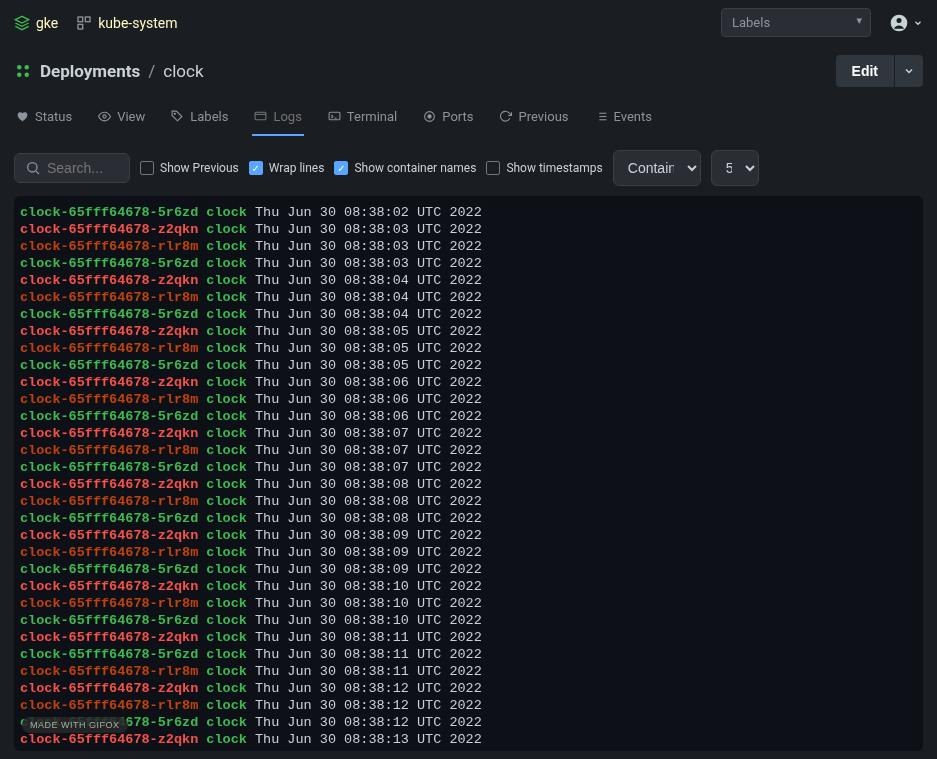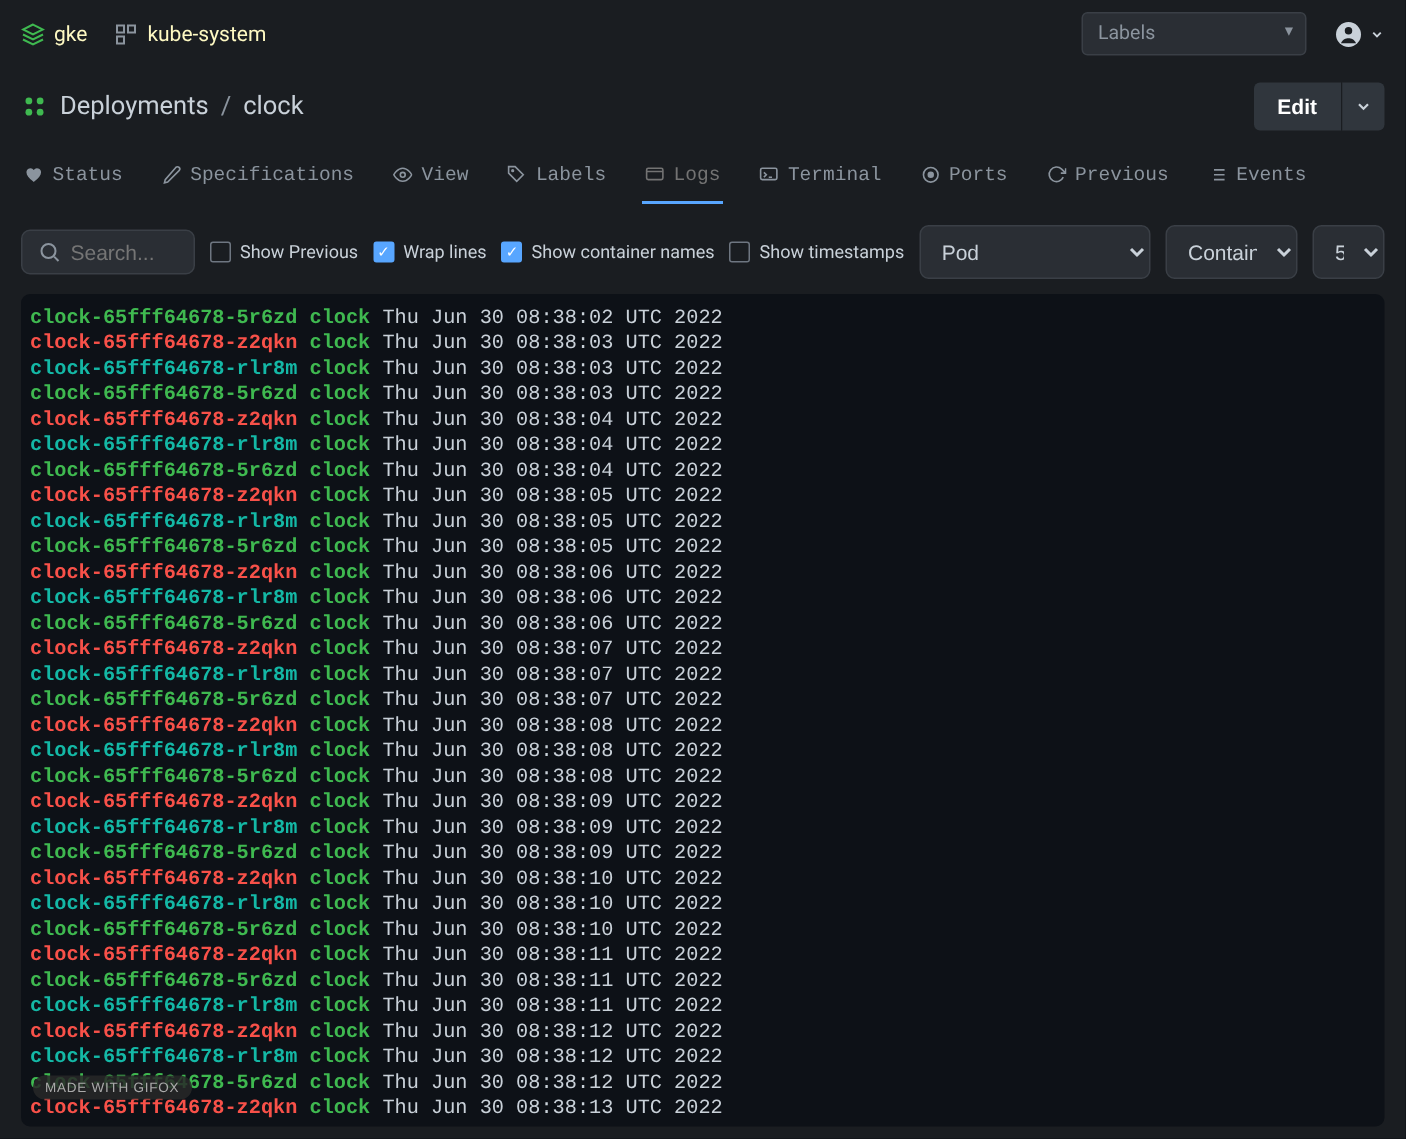--- a/index.html
+++ b/index.html
@@ -54,21 +54,21 @@
     align-items: center;
     padding: 10px 14px 14px 14px;
   }
   .breadcrumb {
     display: flex;
     align-items: center;
     gap: 8px;
     font-size: 17px;
   }
   .breadcrumb .sep { color: #8b949e; }
-  .breadcrumb .link { color: #c9d1d9; }
+  .breadcrumb .link { color: #c9d1d9; font-weight: bold; }
   .breadcrumb .current { color: #c9d1d9; }
   .edit-group {
     display: flex;
     margin-left: 13px;
   }
   .edit-btn {
     background: #30363d;
     color: #fff;
     border: none;
     padding: 8px 16px;
@@ -94,21 +94,20 @@
   }
   .tab {
     display: flex;
     align-items: center;
     gap: 6px;
     padding: 8px 2px 10px 2px;
     color: #8b949e;
     font-size: 13px;
     border-bottom: 2px solid transparent;
     cursor: pointer;
-    font-family: Liberation Mono, monospace;
   }
   .tab.active {
     color: #737373;
     border-bottom-color: #58a6ff;
   }
   .controls {
     display: flex;
     align-items: center;
     gap: 10px;
     padding: 14px 14px 10px 14px;
@@ -175,21 +174,21 @@
     font-size: 13.5px;
     line-height: 17px;
     height: 555px;
     overflow: hidden;
     white-space: pre;
     position: relative;
   }
   .log-line { display: block; }
   .pod-c0 { color: #3fb950; font-weight: bold; }
   .pod-c1 { color: #f85149; font-weight: bold; }
-  .pod-c2 { color: #14b8a6; font-weight: bold; }
+  .pod-c2 { color: #c2410c; font-weight: bold; }
   .container-name { color: #3fb950; font-weight: bold; }
   .msg { color: #c9d1d9; }
   .watermark {
     position: absolute;
     left: 22px;
     bottom: 26px;
     background: rgba(40,40,40,0.85);
     color: #aaa;
     font-size: 9px;
     padding: 3px 8px;
@@ -271,28 +270,20 @@
 </div>
 
 <div class="tabs" id="tabs-container">
     <div class="tab">
       <span>
         <svg width="13" height="13" viewBox="0 0 24 24" fill="currentColor">
           <path d="M12 21l-1-1c-5-4-8-7-8-11a5 5 0 019-3 5 5 0 019 3c0 4-3 7-8 11z"></path>
         </svg>
       </span>
       <span>Status</span>
-    </div>
-    <div class="tab">
-      <span>
-        <svg width="13" height="13" viewBox="0 0 24 24" fill="none" stroke="currentColor" stroke-width="2">
-          <path d="M17 3a2.8 2.8 0 014 4L7 21l-4 1 1-4z"></path>
-        </svg>
-      </span>
-      <span>Specifications</span>
     </div>
     <div class="tab">
       <span>
         <svg width="13" height="13" viewBox="0 0 24 24" fill="none" stroke="currentColor" stroke-width="2">
           <path d="M1 12s4-8 11-8 11 8 11 8-4 8-11 8-11-8-11-8z"></path>
           <circle cx="12" cy="12" r="3"></circle>
         </svg>
       </span>
       <span>View</span>
     </div>
@@ -378,23 +369,20 @@
   </label>
   <label class="checkbox-group">
     <span class="cb checked">✓</span>
     <span>Show container names</span>
   </label>
   <label class="checkbox-group">
     <span class="cb"></span>
     <span>Show timestamps</span>
   </label>
 
-  <select class="select pod">
-    <option>Pod</option>
-  </select>
   <select class="select container">
     <option>Container</option>
   </select>
   <select class="select interval">
     <option>5s</option>
   </select>
 </div>
 
 <div class="log-pane" id="log-pane"><span class="log-line"><span class="pod-c0">clock-65fff64678-5r6zd</span> <span class="container-name">clock</span> <span class="msg">Thu Jun 30 08:38:02 UTC 2022</span></span><span class="log-line"><span class="pod-c1">clock-65fff64678-z2qkn</span> <span class="container-name">clock</span> <span class="msg">Thu Jun 30 08:38:03 UTC 2022</span></span><span class="log-line"><span class="pod-c2">clock-65fff64678-rlr8m</span> <span class="container-name">clock</span> <span class="msg">Thu Jun 30 08:38:03 UTC 2022</span></span><span class="log-line"><span class="pod-c0">clock-65fff64678-5r6zd</span> <span class="container-name">clock</span> <span class="msg">Thu Jun 30 08:38:03 UTC 2022</span></span><span class="log-line"><span class="pod-c1">clock-65fff64678-z2qkn</span> <span class="container-name">clock</span> <span class="msg">Thu Jun 30 08:38:04 UTC 2022</span></span><span class="log-line"><span class="pod-c2">clock-65fff64678-rlr8m</span> <span class="container-name">clock</span> <span class="msg">Thu Jun 30 08:38:04 UTC 2022</span></span><span class="log-line"><span class="pod-c0">clock-65fff64678-5r6zd</span> <span class="container-name">clock</span> <span class="msg">Thu Jun 30 08:38:04 UTC 2022</span></span><span class="log-line"><span class="pod-c1">clock-65fff64678-z2qkn</span> <span class="container-name">clock</span> <span class="msg">Thu Jun 30 08:38:05 UTC 2022</span></span><span class="log-line"><span class="pod-c2">clock-65fff64678-rlr8m</span> <span class="container-name">clock</span> <span class="msg">Thu Jun 30 08:38:05 UTC 2022</span></span><span class="log-line"><span class="pod-c0">clock-65fff64678-5r6zd</span> <span class="container-name">clock</span> <span class="msg">Thu Jun 30 08:38:05 UTC 2022</span></span><span class="log-line"><span class="pod-c1">clock-65fff64678-z2qkn</span> <span class="container-name">clock</span> <span class="msg">Thu Jun 30 08:38:06 UTC 2022</span></span><span class="log-line"><span class="pod-c2">clock-65fff64678-rlr8m</span> <span class="container-name">clock</span> <span class="msg">Thu Jun 30 08:38:06 UTC 2022</span></span><span class="log-line"><span class="pod-c0">clock-65fff64678-5r6zd</span> <span class="container-name">clock</span> <span class="msg">Thu Jun 30 08:38:06 UTC 2022</span></span><span class="log-line"><span class="pod-c1">clock-65fff64678-z2qkn</span> <span class="container-name">clock</span> <span class="msg">Thu Jun 30 08:38:07 UTC 2022</span></span><span class="log-line"><span class="pod-c2">clock-65fff64678-rlr8m</span> <span class="container-name">clock</span> <span class="msg">Thu Jun 30 08:38:07 UTC 2022</span></span><span class="log-line"><span class="pod-c0">clock-65fff64678-5r6zd</span> <span class="container-name">clock</span> <span class="msg">Thu Jun 30 08:38:07 UTC 2022</span></span><span class="log-line"><span class="pod-c1">clock-65fff64678-z2qkn</span> <span class="container-name">clock</span> <span class="msg">Thu Jun 30 08:38:08 UTC 2022</span></span><span class="log-line"><span class="pod-c2">clock-65fff64678-rlr8m</span> <span class="container-name">clock</span> <span class="msg">Thu Jun 30 08:38:08 UTC 2022</span></span><span class="log-line"><span class="pod-c0">clock-65fff64678-5r6zd</span> <span class="container-name">clock</span> <span class="msg">Thu Jun 30 08:38:08 UTC 2022</span></span><span class="log-line"><span class="pod-c1">clock-65fff64678-z2qkn</span> <span class="container-name">clock</span> <span class="msg">Thu Jun 30 08:38:09 UTC 2022</span></span><span class="log-line"><span class="pod-c2">clock-65fff64678-rlr8m</span> <span class="container-name">clock</span> <span class="msg">Thu Jun 30 08:38:09 UTC 2022</span></span><span class="log-line"><span class="pod-c0">clock-65fff64678-5r6zd</span> <span class="container-name">clock</span> <span class="msg">Thu Jun 30 08:38:09 UTC 2022</span></span><span class="log-line"><span class="pod-c1">clock-65fff64678-z2qkn</span> <span class="container-name">clock</span> <span class="msg">Thu Jun 30 08:38:10 UTC 2022</span></span><span class="log-line"><span class="pod-c2">clock-65fff64678-rlr8m</span> <span class="container-name">clock</span> <span class="msg">Thu Jun 30 08:38:10 UTC 2022</span></span><span class="log-line"><span class="pod-c0">clock-65fff64678-5r6zd</span> <span class="container-name">clock</span> <span class="msg">Thu Jun 30 08:38:10 UTC 2022</span></span><span class="log-line"><span class="pod-c1">clock-65fff64678-z2qkn</span> <span class="container-name">clock</span> <span class="msg">Thu Jun 30 08:38:11 UTC 2022</span></span><span class="log-line"><span class="pod-c0">clock-65fff64678-5r6zd</span> <span class="container-name">clock</span> <span class="msg">Thu Jun 30 08:38:11 UTC 2022</span></span><span class="log-line"><span class="pod-c2">clock-65fff64678-rlr8m</span> <span class="container-name">clock</span> <span class="msg">Thu Jun 30 08:38:11 UTC 2022</span></span><span class="log-line"><span class="pod-c1">clock-65fff64678-z2qkn</span> <span class="container-name">clock</span> <span class="msg">Thu Jun 30 08:38:12 UTC 2022</span></span><span class="log-line"><span class="pod-c2">clock-65fff64678-rlr8m</span> <span class="container-name">clock</span> <span class="msg">Thu Jun 30 08:38:12 UTC 2022</span></span><span class="log-line"><span class="pod-c0">clock-65fff64678-5r6zd</span> <span class="container-name">clock</span> <span class="msg">Thu Jun 30 08:38:12 UTC 2022</span></span><span class="log-line"><span class="pod-c1">clock-65fff64678-z2qkn</span> <span class="container-name">clock</span> <span class="msg">Thu Jun 30 08:38:13 UTC 2022</span></span></div>
 

